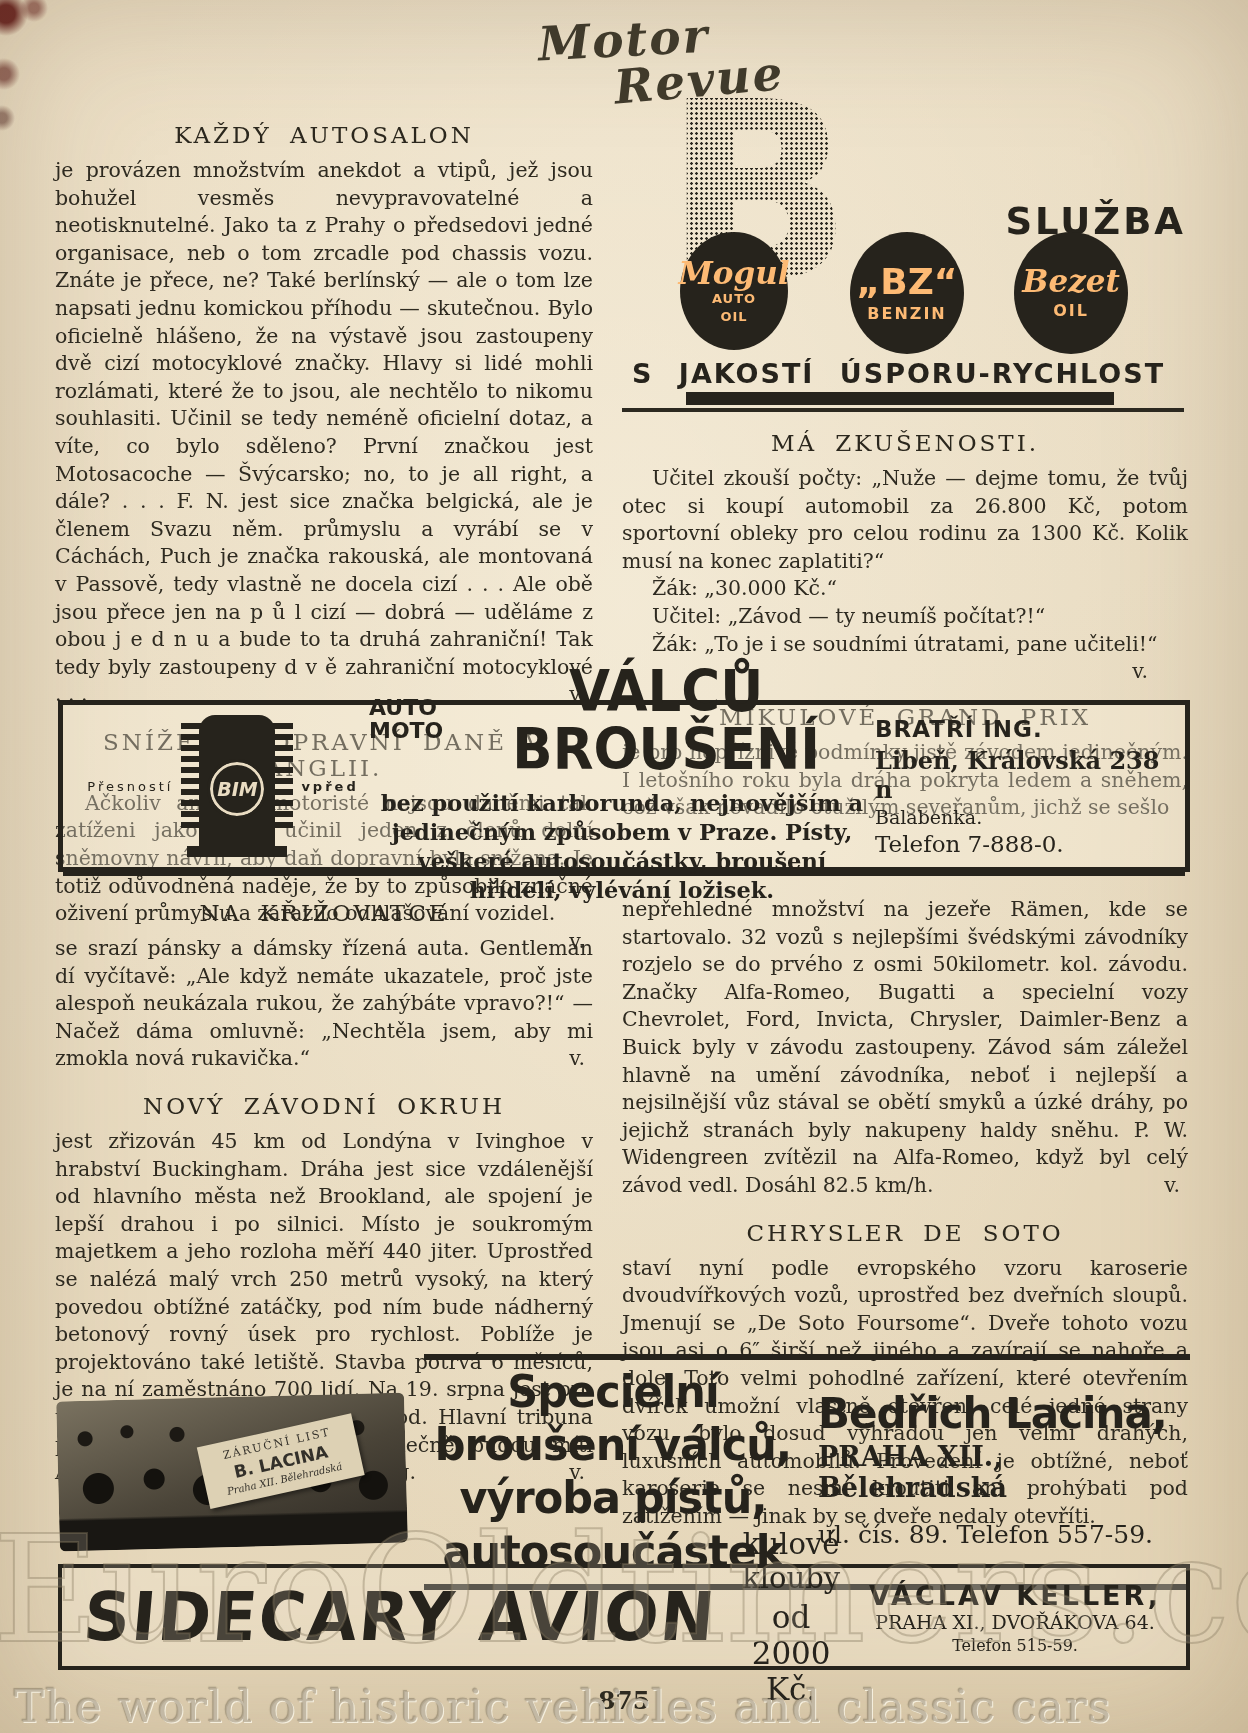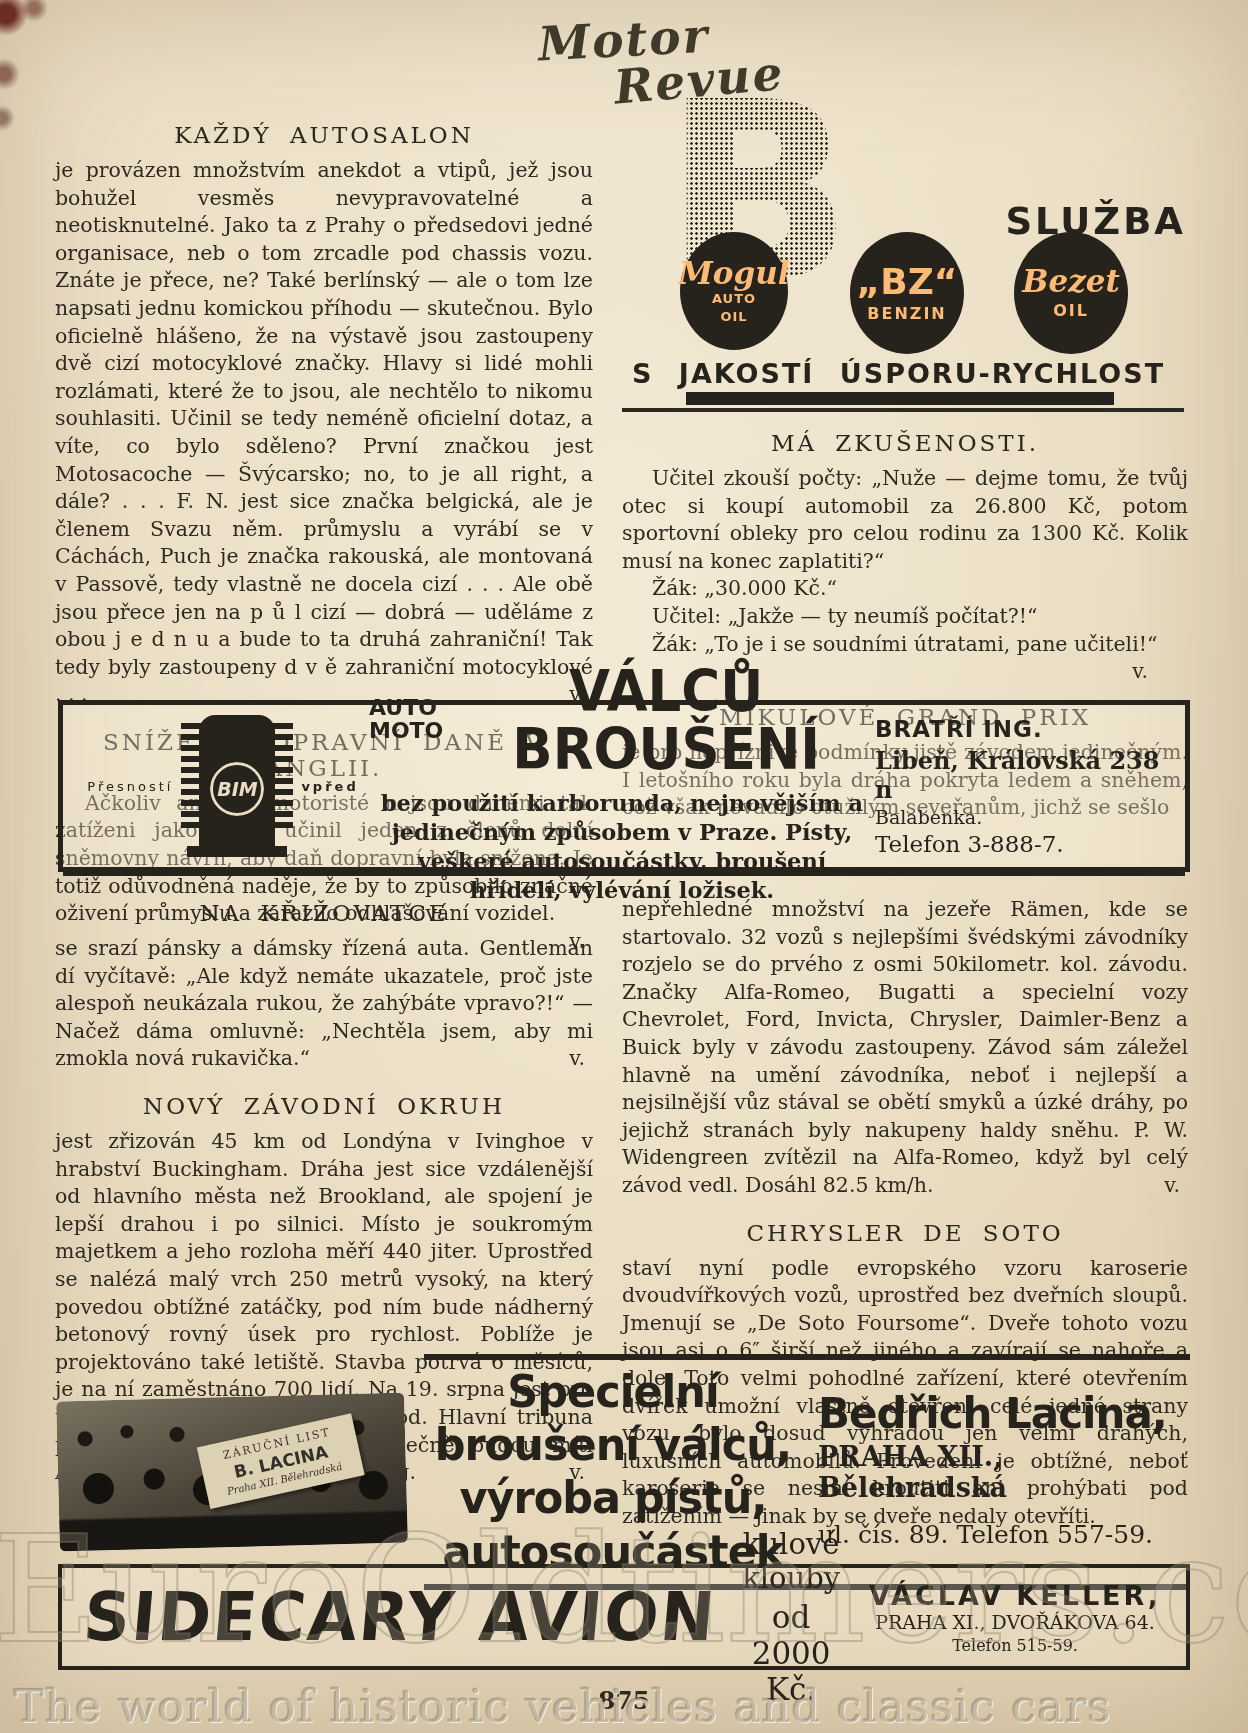--- a/index.html
+++ b/index.html
@@ -205,21 +205,21 @@
         <span class="bz-mid-sub">OIL</span>
       </div>
       <div class="bz-tag">S JAKOSTÍ ÚSPORU-RYCHLOST</div>
       <div class="bz-bar"></div>
     </div>
     <hr class="rule">
     <article class="art">
       <h2 class="head">MÁ ZKUŠENOSTI.</h2>
       <p class="body indent">Učitel zkouší počty: „Nuže — dejme tomu, že tvůj otec si koupí automobil za 26.800 Kč, potom sportovní obleky pro celou rodinu za 1300 Kč. Kolik musí na konec zaplatiti?“</p>
       <p class="body indent">Žák: „30.000 Kč.“</p>
-      <p class="body indent">Učitel: „Jakže — ty neumíš počítat?!“</p>
+      <p class="body indent">Učitel: „Závod — ty neumíš počítat?!“</p>
       <p class="body indent">Žák: „To je i se soudními útratami, pane učiteli!“</p>
       <div class="sig-line">v.</div>
     </article>
     <article class="art">
       <h2 class="head">MIKULOVÉ GRAND PRIX</h2>
       <p class="body">je pro nepříznivé podmínky jistě závodem jedinečným. I letošního roku byla dráha pokryta ledem a sněhem, což však nevadilo otužilým seveřanům, jichž se sešlo</p>
     </article>
   </section>
 
   <section class="ad-mik">
@@ -239,21 +239,21 @@
           <div>MOTO</div>
         </div>
         <div class="mik-big">VÁLCŮ BROUŠENÍ</div>
       </div>
       <div class="mik-body">bez použití karborunda, nejnovějším a jedinečným způsobem v Praze. Písty, veškeré autosoučástky, broušení hřídelí, vylévání ložisek.</div>
     </div>
     <div class="mik-right">
       <div class="mik-co1">BRATŘÍ ING.</div>
       <div class="mik-a1">Libeň, Královská 238 n</div>
       <div class="mik-a2">Balabenka.</div>
-      <div class="mik-a3">Telefon 3-888-7.</div>
+      <div class="mik-a3">Telefon 7-888-0.</div>
     </div>
   </section>
 
   <section class="col c2l">
     <article class="art">
       <h2 class="head">NA KŘIŽOVATCE</h2>
       <p class="body"><span>se srazí pánsky a dámsky řízená auta. Gentleman dí vyčítavě: „Ale když nemáte ukazatele, proč jste alespoň neukázala rukou, že zahýbáte vpravo?!“ — Načež dáma omluvně: „Nechtěla jsem, aby mi zmokla nová rukavička.“</span> <span class="sig">v.</span></p>
     </article>
     <article class="art">
       <h2 class="head">NOVÝ ZÁVODNÍ OKRUH</h2>

